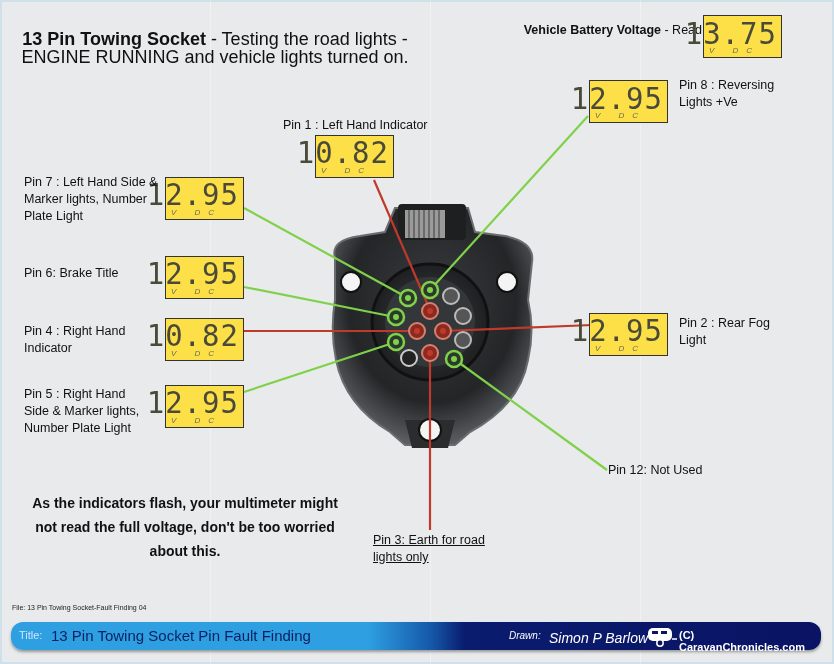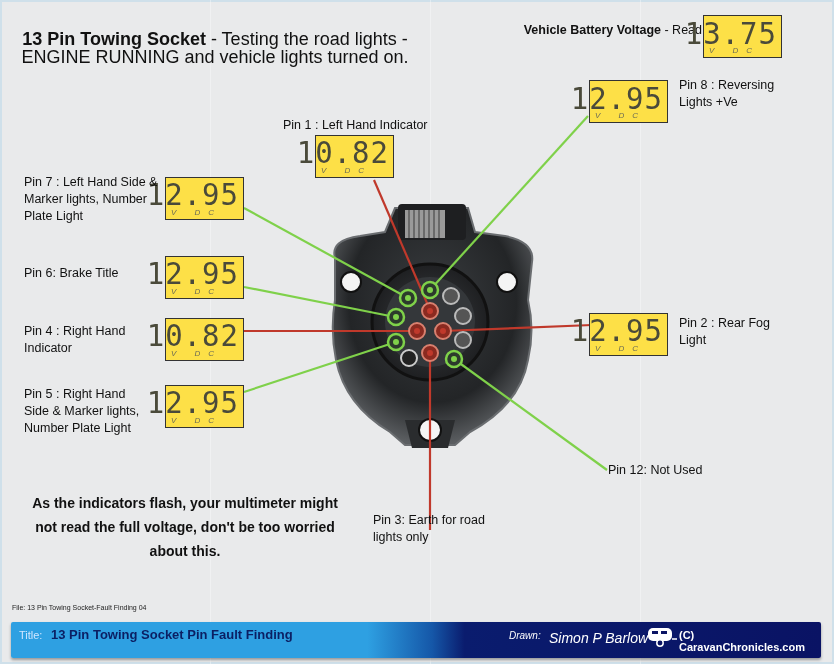--- a/index.html
+++ b/index.html
@@ -34,27 +34,27 @@
     color: #4a4a3a; letter-spacing: 1px; font-weight: normal;
     transform: scaleY(1.05);
   }
   .lcd .unit {
     position: absolute; left: 5px; bottom: 2px; font-size: 8px; color: #6d6d55;
     font-style: italic; letter-spacing: 8px;
   }
   svg.wires { position: absolute; left: 0; top: 0; }
   .file-label { position: absolute; left: 12px; top: 604px; font-size: 7px; color: #222; }
   .footer-bar {
-    position: absolute; left: 11px; top: 622px; width: 810px; height: 36px;
-    border-radius: 2px;
+    position: absolute; left: 11px; top: 622px; width: 810px; height: 28px;
+    border-radius: 12px;
     background: linear-gradient(90deg, #2ea0e2 0%, #2ea0e2 44%, #1557a8 52%, #0a1c6e 56%, #0a1364 100%);
     box-shadow: 0 2px 3px rgba(0,0,0,0.35);
   }
   .footer-bar .title-lbl { position: absolute; left: 8px; top: 7px; font-size: 11px; color: #cfe6ff; }
-  .footer-bar .title-val { position: absolute; left: 40px; top: 5px; font-size: 13px; color: #0b1f63; font-weight: 700; }
+  .footer-bar .title-val { position: absolute; left: 40px; top: 5px; font-size: 15px; color: #0b1f63; font-weight: 400; }
   .footer-bar .drawn-lbl { position: absolute; left: 498px; top: 8px; font-size: 10px; color: #fff; font-style: italic; }
   .footer-bar .drawn-val { position: absolute; left: 538px; top: 8px; font-size: 14px; color: #fff; font-style: italic; }
   .footer-bar .caravan { position: absolute; left: 636px; top: 4px; }
   .footer-bar .copyright { position: absolute; left: 668px; top: 7px; font-size: 11px; color: #fff; font-weight: bold; }
 </style>
 </head>
 <body>
 
 <div class="frame"></div>
 <div class="gridline" style="left:210px"></div>
@@ -201,21 +201,21 @@
   <span>Side &amp; Marker lights,</span><br>
   <span>Number Plate Light</span>
 </div>
 <div class="txt" style="left:679px; top:315px;">
   <span>Pin 2 : Rear Fog</span><br>
   <span>Light</span>
 </div>
 <div class="txt" style="left:608px; top:462px;">
   <span>Pin 12: Not Used</span>
 </div>
-<div class="txt" style="left:373px; top:512px;">
+<div class="txt" style="left:373px; top:532px;text-decoration:underline;">
   <span>Pin 3: Earth for road</span><br>
   <span>lights only</span>
 </div>
 
 <div class="note">As the indicators flash, your multimeter might not read the full voltage, don't be too worried about this.</div>
 
 <div class="file-label">File: 13 Pin Towing Socket-Fault Finding 04</div>
 
 <div class="footer-bar">
   <span class="title-lbl">Title:</span>

